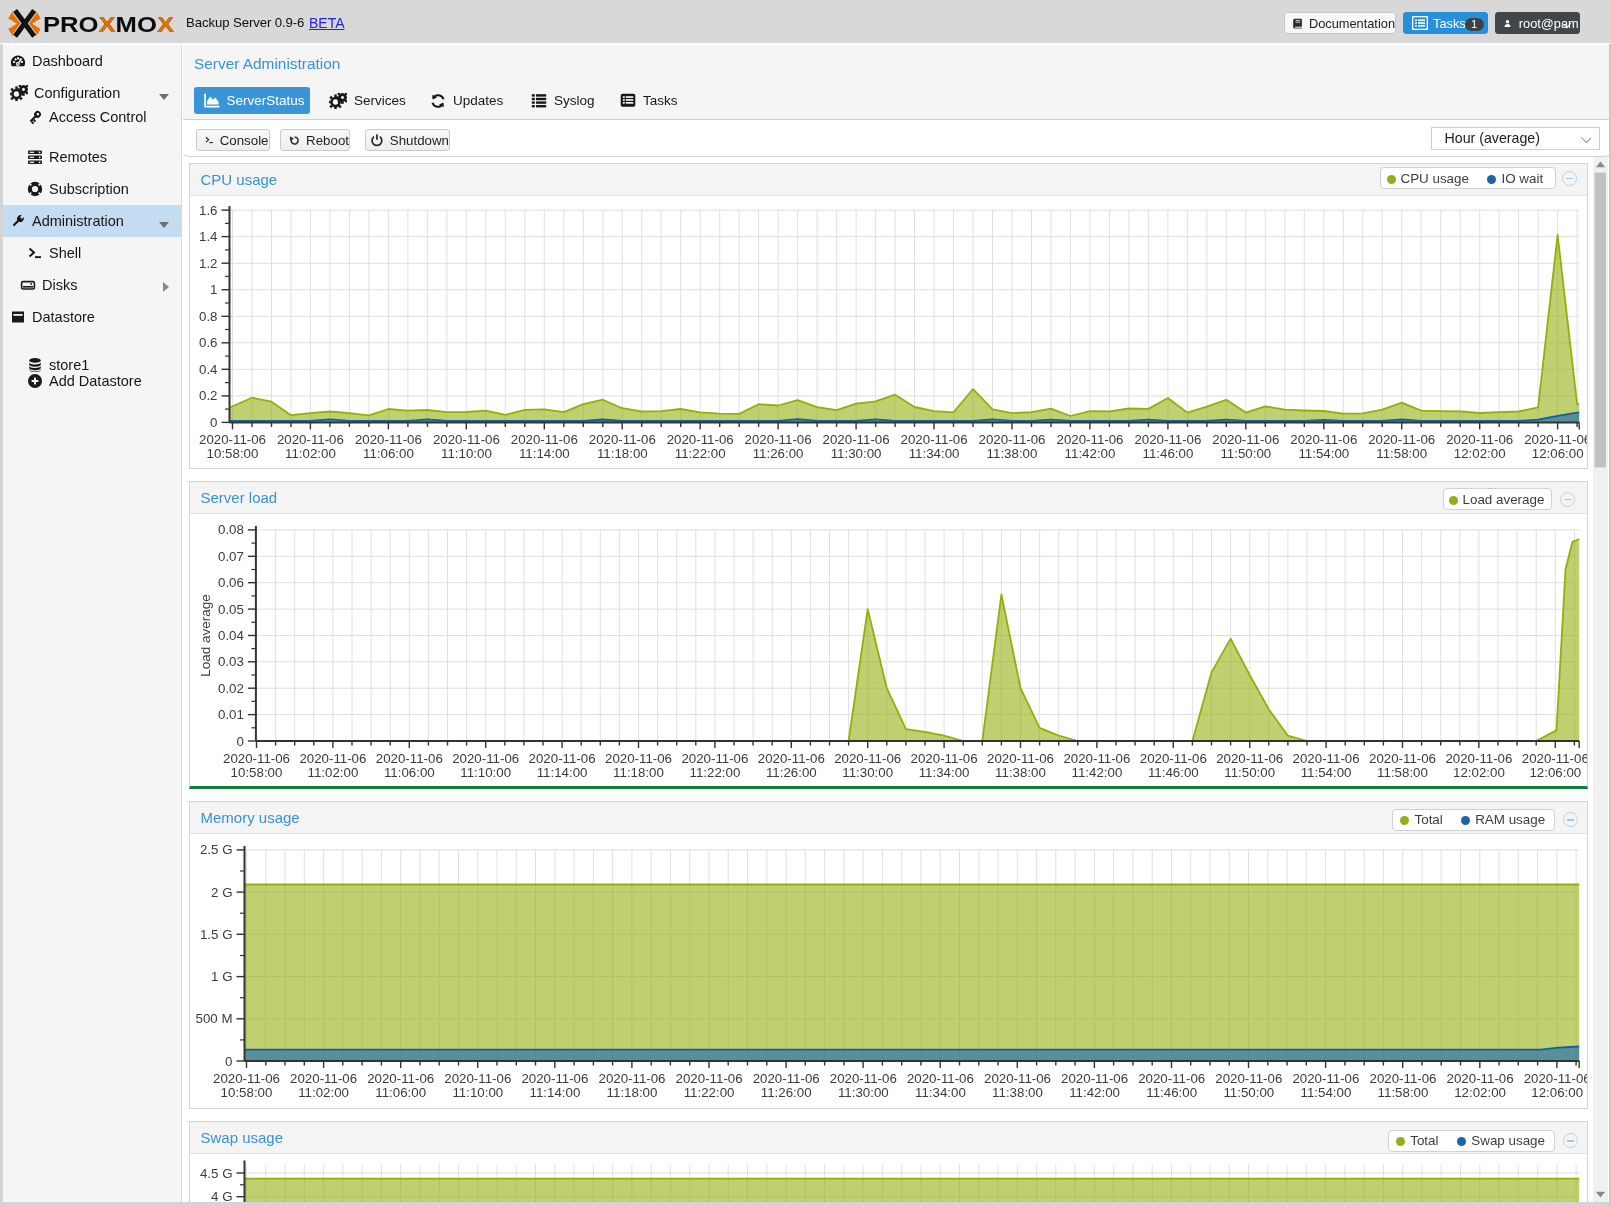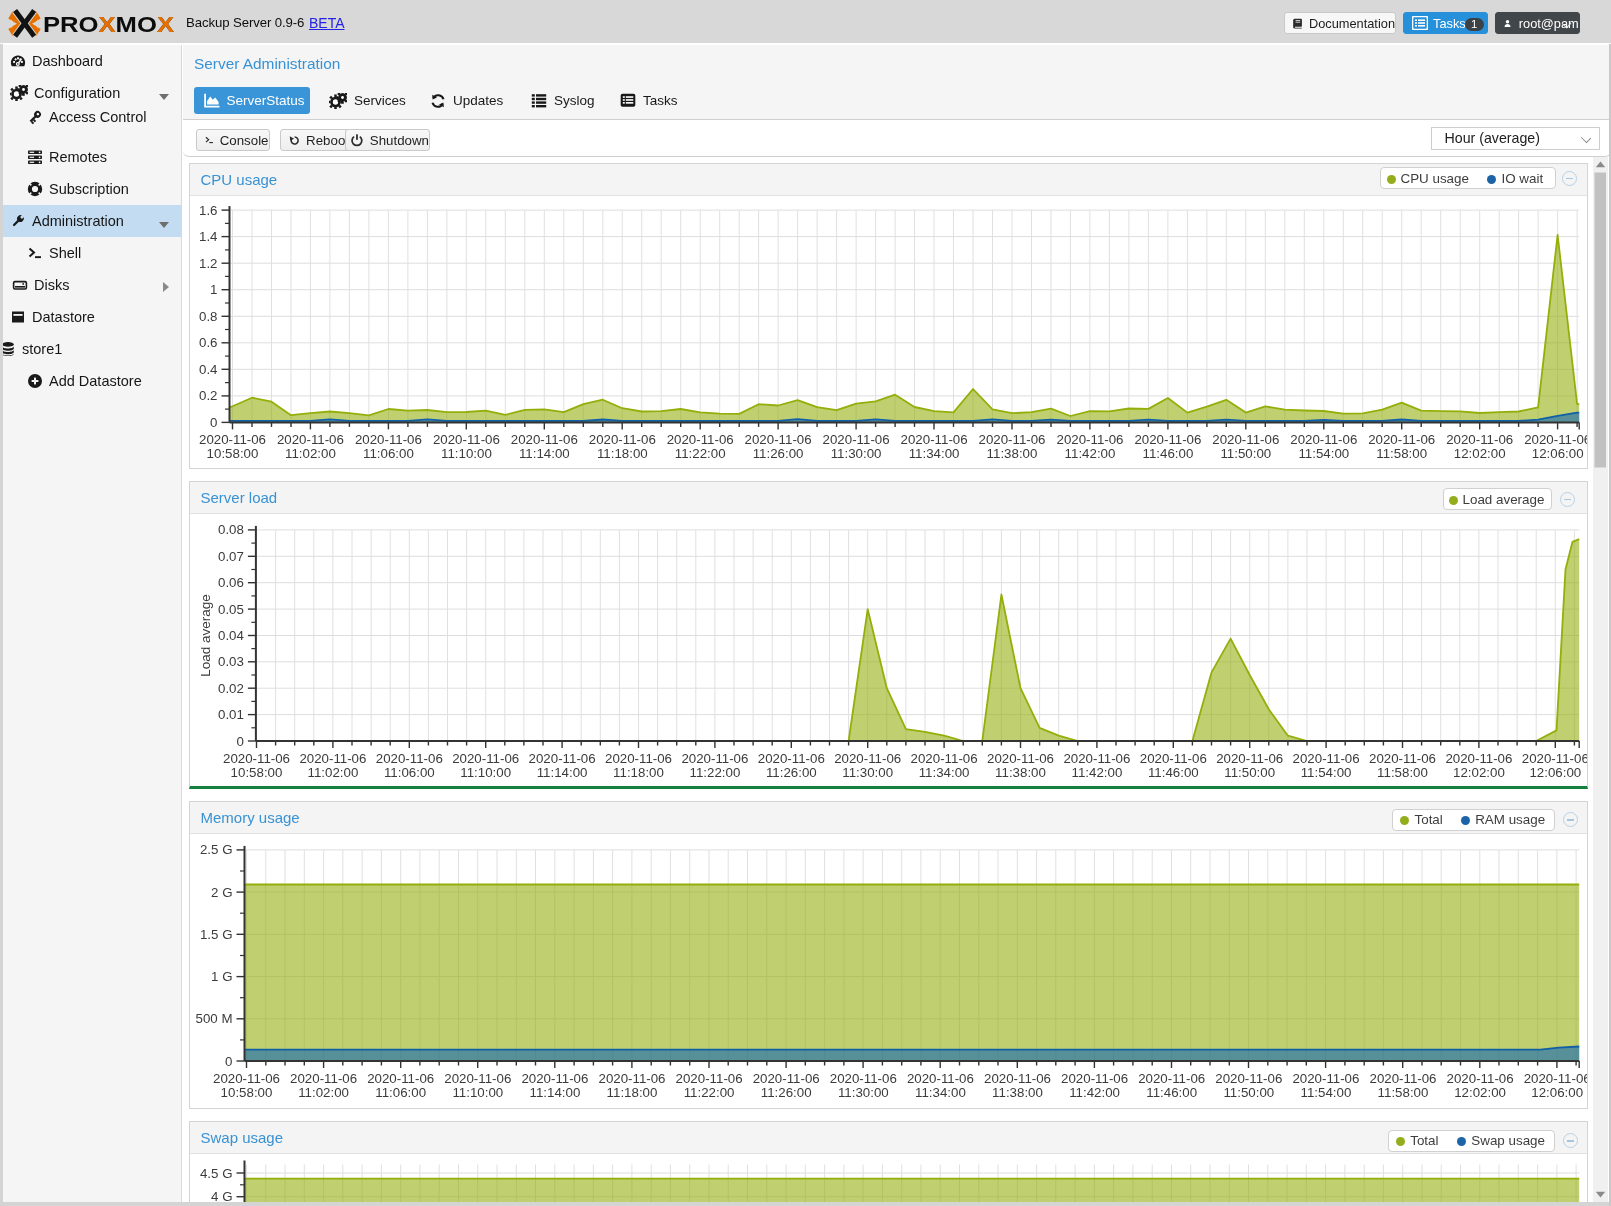--- a/index.html
+++ b/index.html
@@ -175,37 +175,37 @@
       <span class="slbl">Administration</span>
       <span class="scaret"><span style="display:inline-block;width:0;height:0;border-left:5.5px solid transparent;border-right:5.5px solid transparent;border-top:6px solid #6e6e6e"></span></span>
     </div>
 <div class="srow" style="top:192px;padding-left:27px">
       <svg class="" width="16" height="16" viewBox="0 0 16 16">
         <path d="M2.5 3.5 7 7.5 2.5 11.5" stroke="#1a1a1a" stroke-width="2" fill="none"></path>
         <rect x="8" y="11.2" width="6" height="1.9" fill="#1a1a1a"></rect>
       </svg>
       <span class="slbl">Shell</span>
     </div>
-<div class="srow" style="top:224px;padding-left:12px">
+<div class="srow" style="top:224px;padding-left:20px">
       <svg class="" width="16" height="16" viewBox="0 0 16 16">
         <rect x="1.6" y="4.6" width="12.8" height="7.4" rx="1.4" fill="none" stroke="#1a1a1a" stroke-width="1.6"></rect>
         <rect x="3" y="9" width="10" height="1.6" fill="#1a1a1a"></rect>
         <circle cx="11.2" cy="6.9" r="0.9" fill="#1a1a1a"></circle>
       </svg>
       <span class="slbl">Disks</span>
       <span class="scaret"><span style="display:inline-block;width:0;height:0;border-top:5.5px solid transparent;border-bottom:5.5px solid transparent;border-left:6px solid #8a8a8a"></span></span>
     </div>
 <div class="srow" style="top:256px;padding-left:10px">
       <svg class="" width="16" height="16" viewBox="0 0 16 16">
         <rect x="2" y="2.5" width="12" height="11" fill="#1a1a1a"></rect>
         <rect x="3.4" y="5" width="9.2" height="1.8" fill="#f5f5f5"></rect>
       </svg>
       <span class="slbl">Datastore</span>
     </div>
-<div class="srow" style="top:288px;">
+<div class="srow" style="top:304px;padding-left:27px">
       <svg class="" width="16" height="16" viewBox="0 0 16 16">
         <ellipse cx="8" cy="3.4" rx="5.8" ry="2.3" fill="#1a1a1a"></ellipse>
         <path fill="#1a1a1a" d="M2.2 5.2c0 3 11.6 3 11.6 0v2.2c0 3-11.6 3-11.6 0z"></path>
         <path fill="#1a1a1a" d="M2.2 8.8c0 3 11.6 3 11.6 0V11c0 3-11.6 3-11.6 0z"></path>
         <path fill="#1a1a1a" d="M2.2 12.3c0 3 11.6 3 11.6 0v.4c0 3.1-11.6 3.1-11.6 0z"></path>
       </svg>
       <span class="slbl">store1</span>
     </div>
 <div class="srow" style="top:320px;padding-left:27px">
       <svg class="" width="16" height="16" viewBox="0 0 16 16">
@@ -272,21 +272,21 @@
 </div>
 <div id="toolbar">
 <div class="tbtn" style="left:12.5px;width:74px;padding-left:8px"><svg class="" width="15" height="14" viewBox="0 0 15 14">
         <path d="M1.5 2.5 6 6.5 1.5 10.5" stroke="#2b2b2b" stroke-width="1.9" fill="none"></path>
         <rect x="7" y="10.3" width="6" height="1.8" fill="#2b2b2b"></rect>
       </svg>Console</div>
 <div class="tbtn" style="left:97px;width:70px;padding-left:8px"><svg class="" width="15" height="15" viewBox="0 0 15 15">
         <path fill="none" stroke="#2b2b2b" stroke-width="2.1" d="M3.6 5.2 A4.7 4.7 0 1 0 7.6 2.9"></path>
         <path fill="#2b2b2b" d="M1.0 1.6 1.6 7.4 6.9 5.0z"></path>
       </svg>Reboot</div>
-<div class="tbtn" style="left:162px;width:85px;padding-left:4px"><svg class="" width="15" height="15" viewBox="0 0 15 15">
+<div class="tbtn" style="left:182px;width:85px;padding-left:4px"><svg class="" width="15" height="15" viewBox="0 0 15 15">
         <path fill="none" stroke="#2b2b2b" stroke-width="1.9" d="M4.4 3.3a5.3 5.3 0 1 0 6.2 0"></path>
         <rect x="6.6" y="0.8" width="1.9" height="6" fill="#2b2b2b"></rect>
       </svg>Shutdown</div>
 <div id="combo">Hour (average)<span class="arr"></span></div>
 </div>
 <div id="content"></div>
 <div class="panel" style="top:163px;height:306px;border-bottom:1px solid #d4d4d4;">
     <div class="phead">
       <span class="ptitle">CPU usage</span>
     </div>

